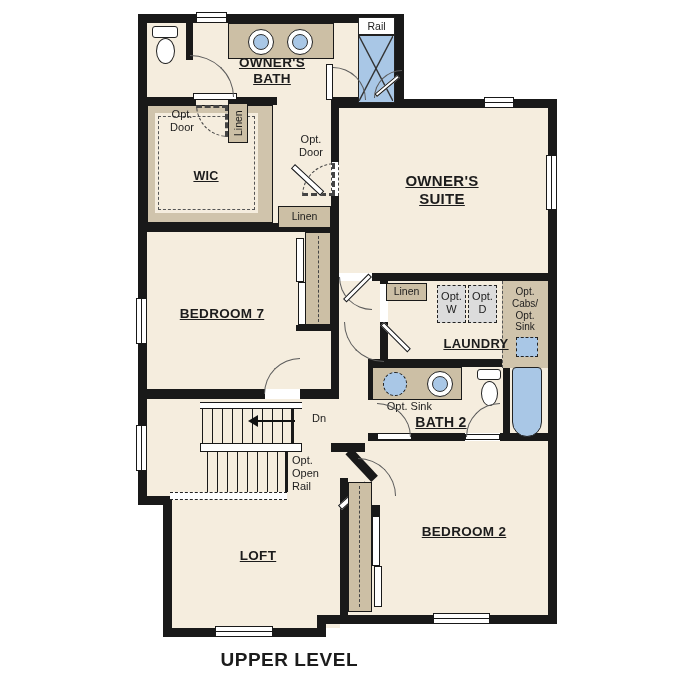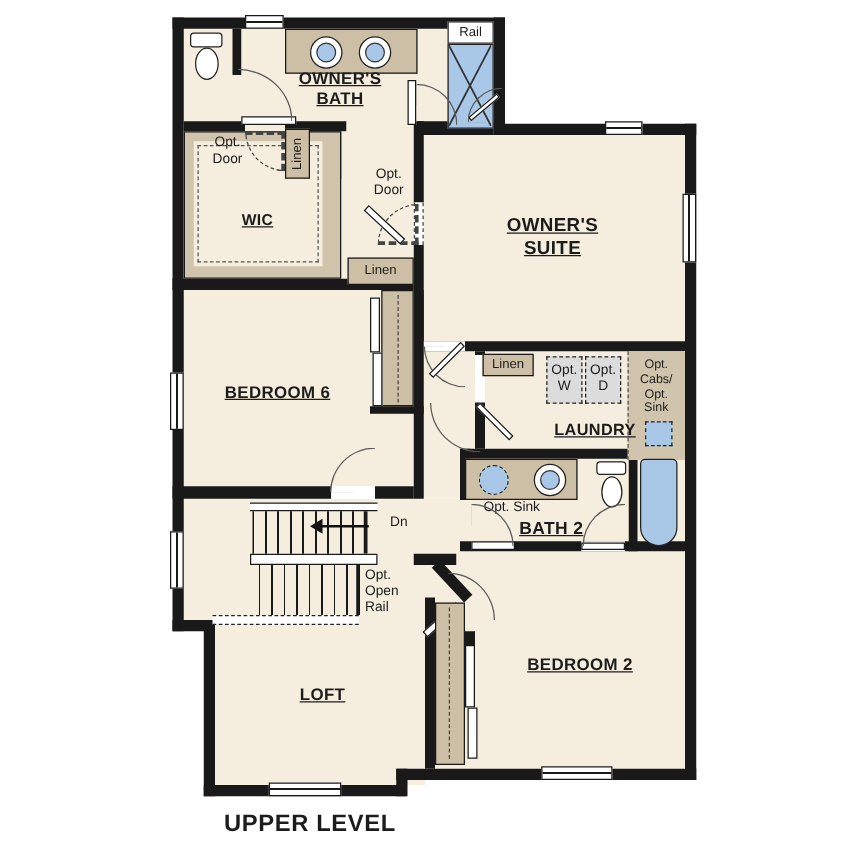--- a/index.html
+++ b/index.html
@@ -206,19 +206,19 @@
   <div class="win win-v" style="left:136px;top:298px;width:11px;height:46px;"></div>
   <div class="win win-v" style="left:136px;top:425px;width:11px;height:46px;"></div>
   <div class="win win-h" style="left:215px;top:626px;width:58px;height:11px;"></div>
   <div class="win win-h" style="left:433px;top:613px;width:57px;height:11px;"></div>
 
   <div class="lbl room-name" style="left:202px;top:55px;width:140px;">OWNER'S
 BATH</div>
   <div class="lbl room-name" style="left:156px;top:169px;width:100px;font-size:12.5px;">WIC</div>
   <div class="lbl room-name" style="left:362px;top:172px;width:160px;font-size:15px;">OWNER'S
 SUITE</div>
-  <div class="lbl room-name" style="left:152px;top:306px;width:140px;">BEDROOM 6</div>
+  <div class="lbl room-name" style="left:152px;top:306px;width:140px;">BEDROOM 7</div>
   <div class="lbl room-name" style="left:394px;top:524px;width:140px;">BEDROOM 2</div>
   <div class="lbl room-name" style="left:208px;top:548px;width:100px;">LOFT</div>
 
-  <div class="lbl" style="left:138px;top:649px;width:220px;text-align:center;font-weight:bold;font-size:19px;letter-spacing:.5px;">UPPER LEVEL</div>
+  <div class="lbl" style="left:138px;top:649px;width:220px;text-align:right;font-weight:bold;font-size:19px;letter-spacing:.5px;">UPPER LEVEL</div>
 
 </div>
 
 </body></html>

